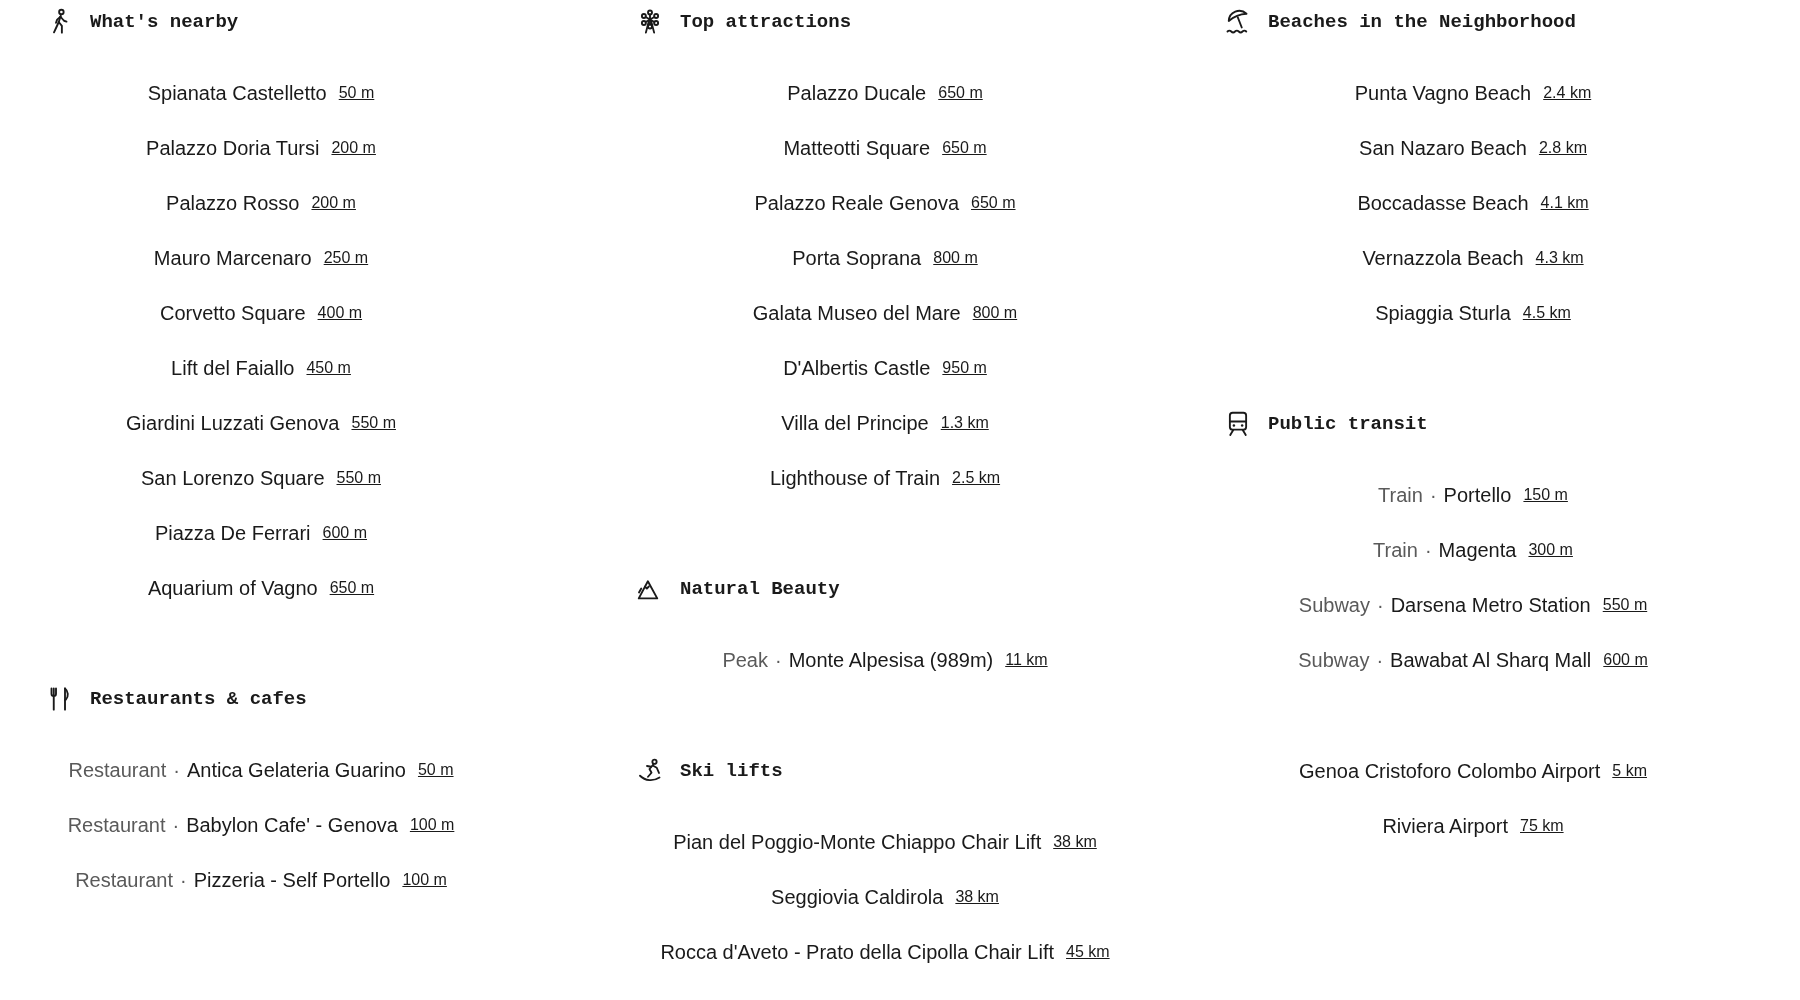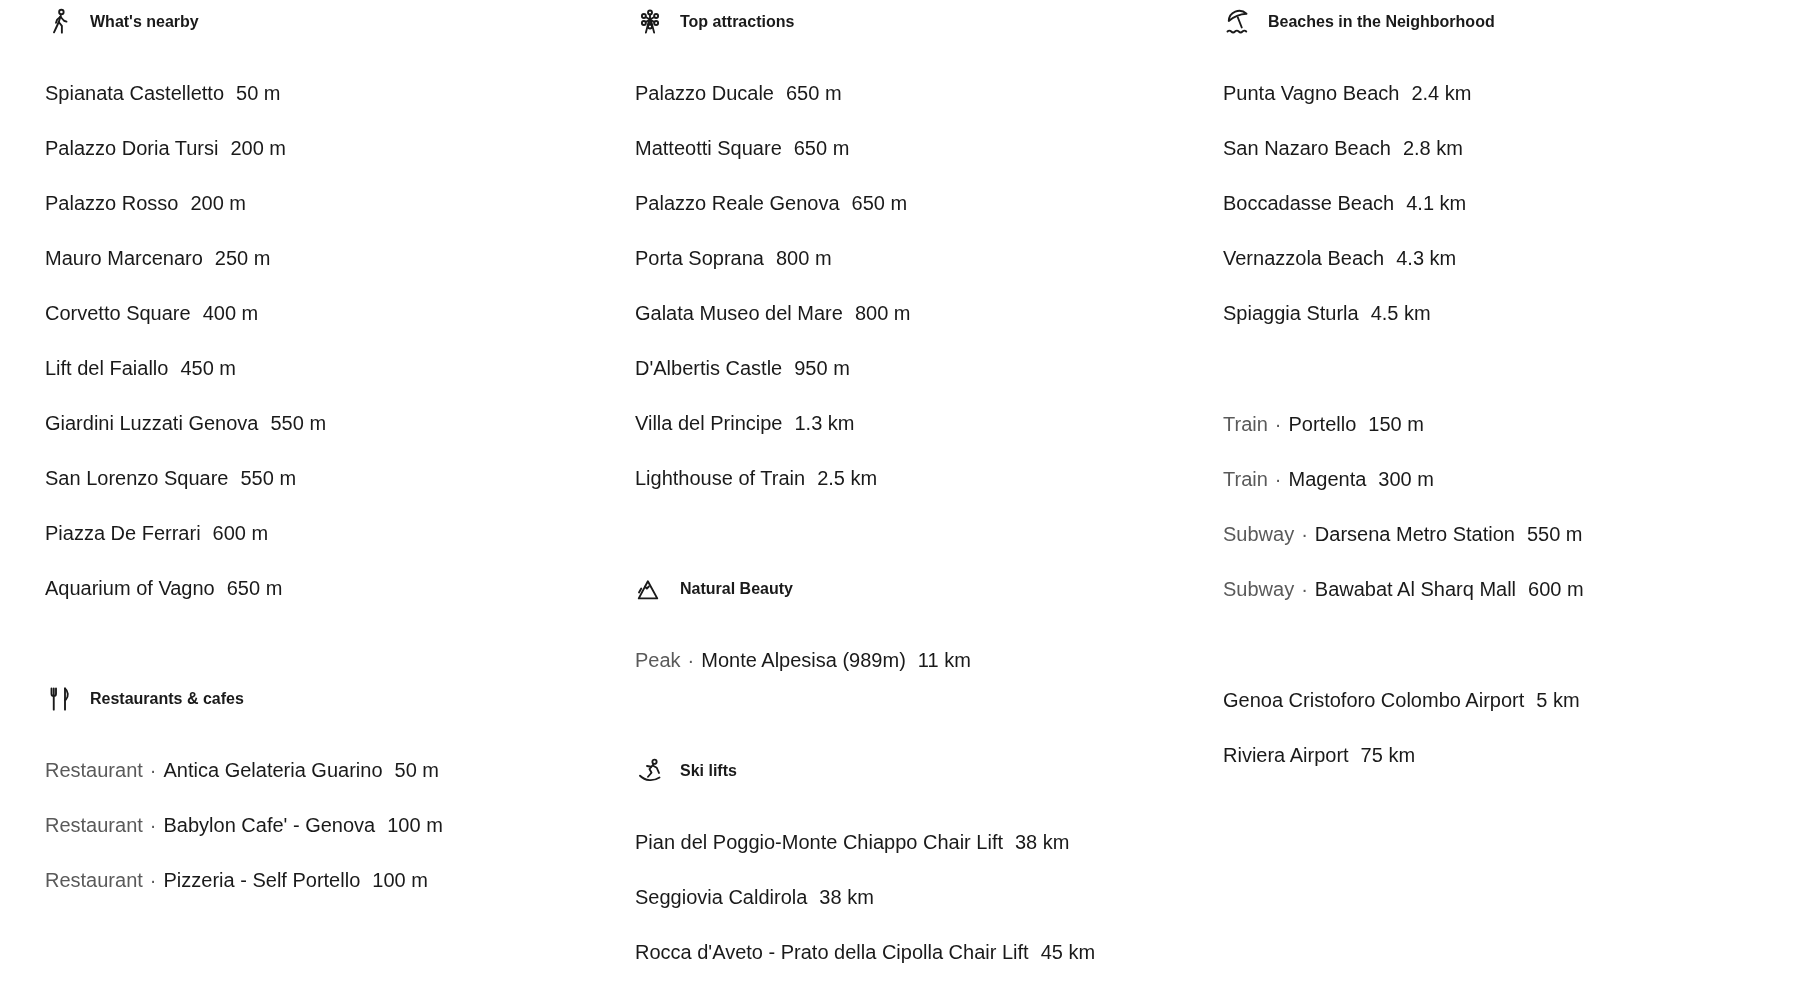--- a/index.html
+++ b/index.html
@@ -14,25 +14,25 @@
   .col2 { width:500px; margin-left:158px; }
   .col3 { width:500px; margin-left:88px; }
   .section + .section { margin-top:79px; }
   .sec-header { display:flex; align-items:center; height:32px; margin-bottom:39px; }
   .sec-icon { width:30px; height:30px; flex:none; margin-right:15px;
               display:flex; align-items:center; justify-content:center; }
   .sec-icon svg { width:30px; height:30px; display:block; }
   .sec-icon svg * { stroke:#1a1a1a; stroke-width:1.5; fill:none;
                     stroke-linecap:round; stroke-linejoin:round; }
   .sec-icon svg .fill { fill:#1a1a1a; stroke:none; }
-  .sec-title { font-size:16px; font-weight:700; white-space:nowrap; }
-  .row { display:flex; align-items:center; justify-content:flex-start; min-height:32px; }
+  .sec-title { font-size:19px; font-weight:700; white-space:nowrap;font-family:Liberation Mono, monospace; }
+  .row { display:flex; align-items:center; justify-content:center; min-height:32px; }
   .row + .row { margin-top:23px; }
   .label { font-size:20px; line-height:32px; white-space:nowrap; }
-  .value { font-size:20px; white-space:nowrap; margin-left:12px; text-align:right; }
+  .value { font-size:16px; white-space:nowrap; margin-left:12px; text-align:right;text-decoration:underline; }
   .prefix { color:#5a5a5a; }
   .sep { color:#5a5a5a; padding:0 7px; }
   .sec-skilifts .label { white-space:normal; max-width:415px; }
 </style>
 </head>
 <body>
 
 <div class="wrap">
 
   <div class="col col1">
@@ -247,20 +247,32 @@
         <span class="label">Vernazzola Beach</span>
         <span class="value">4.3 km</span>
       </div>
       <div class="row">
         <span class="label">Spiaggia Sturla</span>
         <span class="value">4.5 km</span>
       </div>
     </div>
 
     <div class="section">
+      <div class="sec-header">
+        <span class="sec-icon">
+          <svg viewBox="0 0 24 24">
+            <rect x="5.5" y="3" width="13" height="13.5" rx="2.2"></rect>
+            <path d="M5.5 10h13"></path>
+            <circle class="fill" cx="8.7" cy="13.2" r="1"></circle>
+            <circle class="fill" cx="15.3" cy="13.2" r="1"></circle>
+            <path d="M8.2 16.8 5.8 20.8M15.8 16.8l2.4 4"></path>
+          </svg>
+        </span>
+        <span class="sec-title">Public transit</span>
+      </div>
       <div class="row">
         <span class="label"><span class="prefix">Train</span><span class="sep">·</span><span>Portello</span></span>
         <span class="value">150 m</span>
       </div>
       <div class="row">
         <span class="label"><span class="prefix">Train</span><span class="sep">·</span><span>Magenta</span></span>
         <span class="value">300 m</span>
       </div>
       <div class="row">
         <span class="label"><span class="prefix">Subway</span><span class="sep">·</span><span>Darsena Metro Station</span></span>

